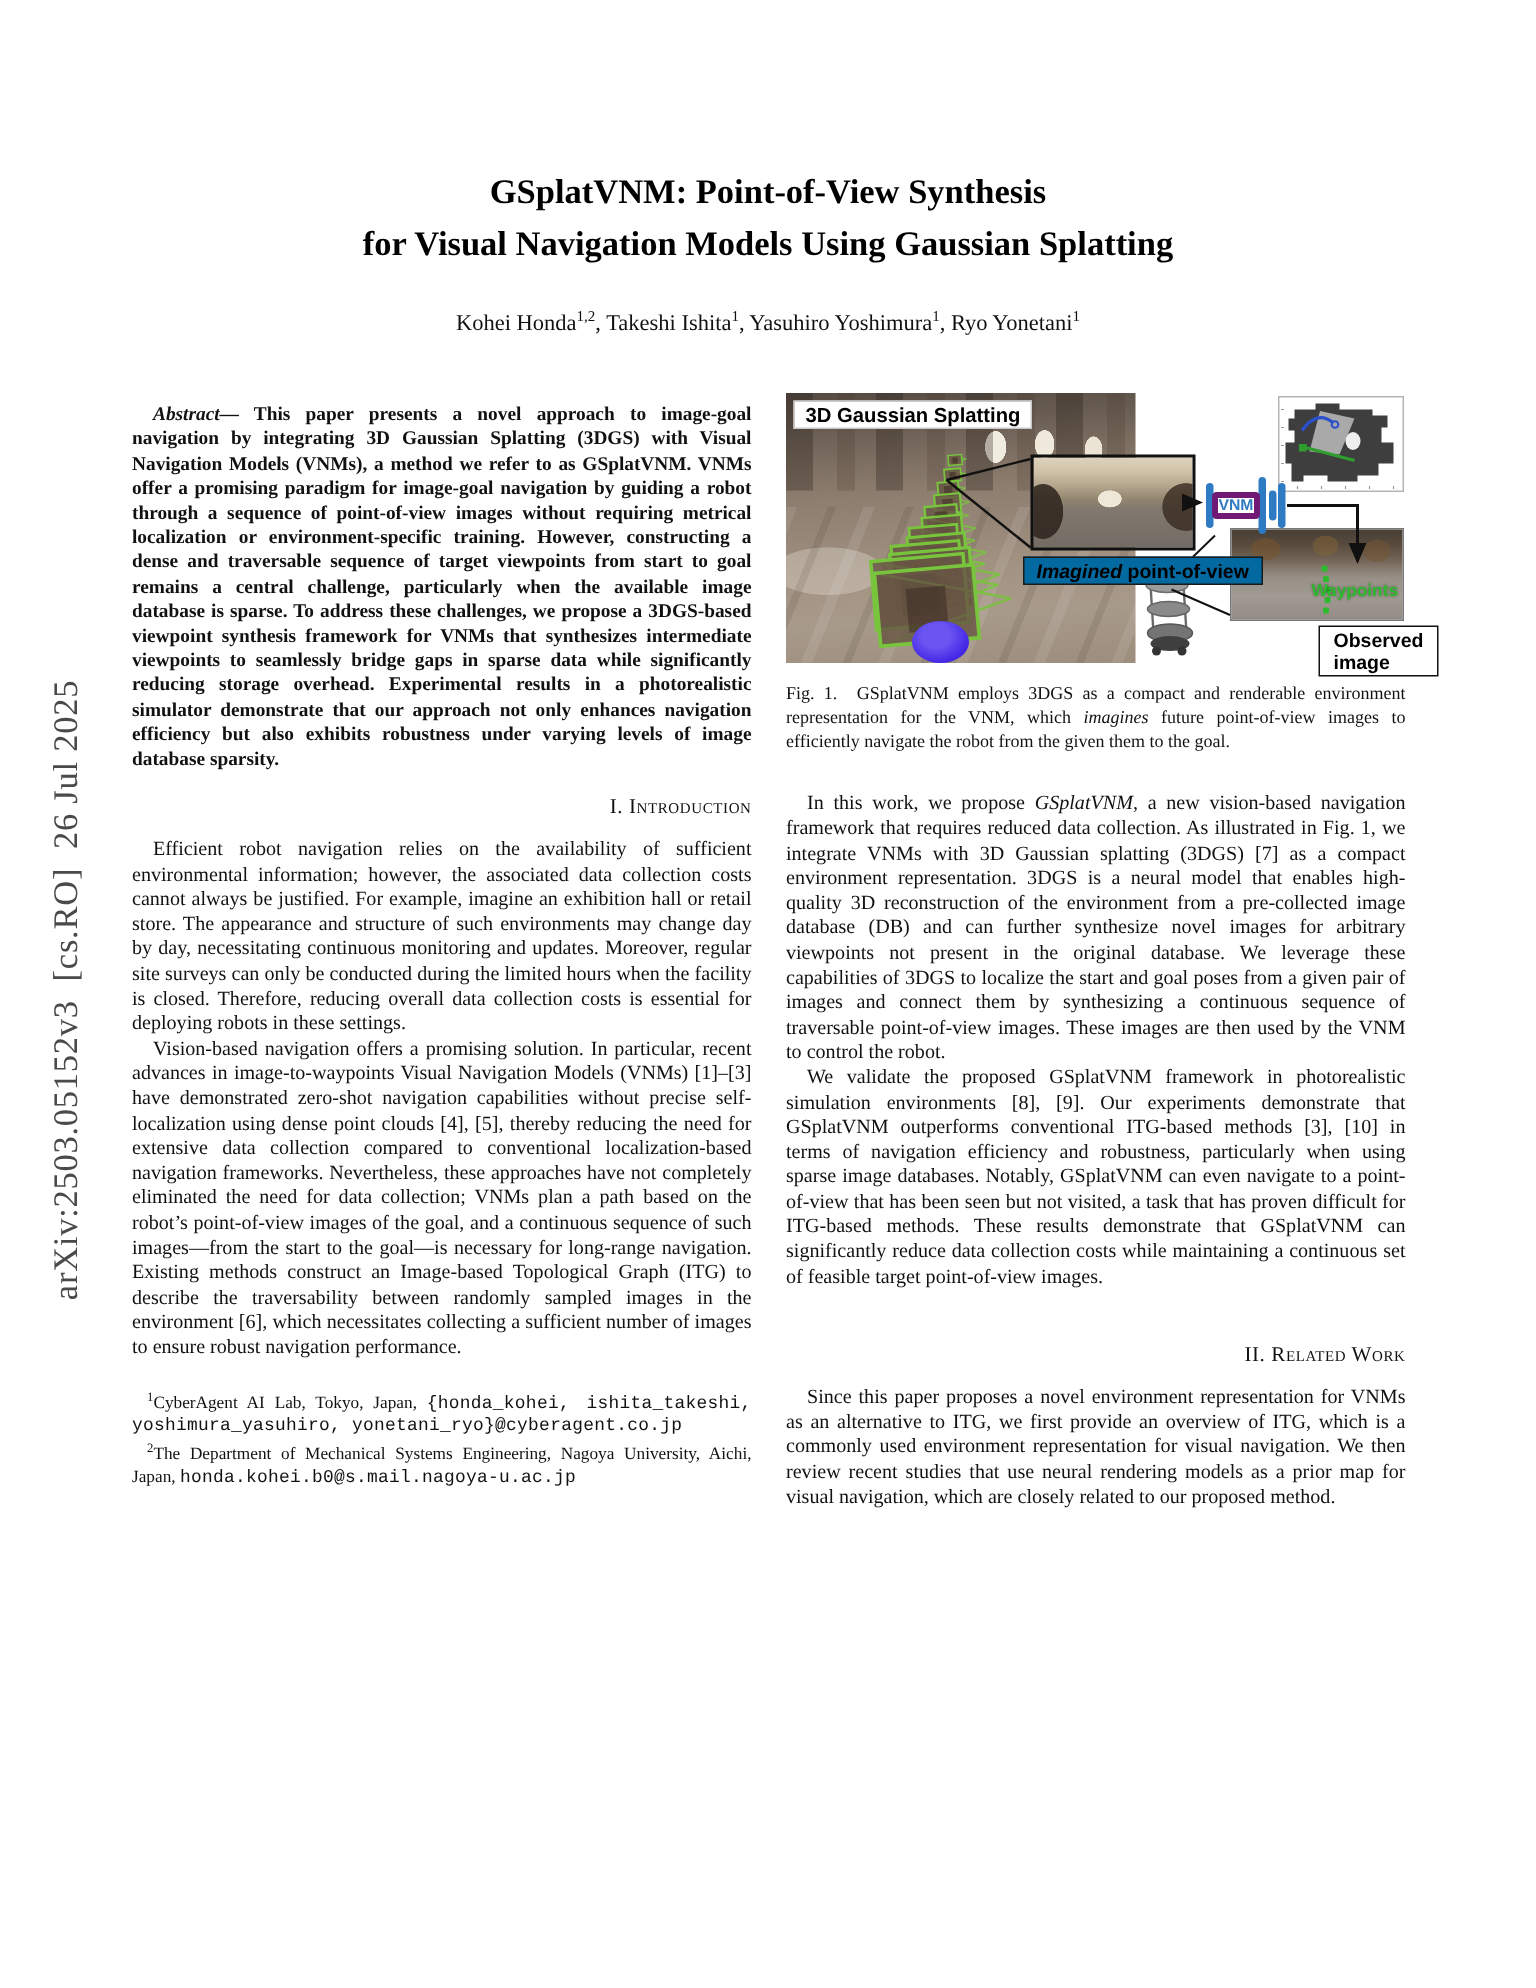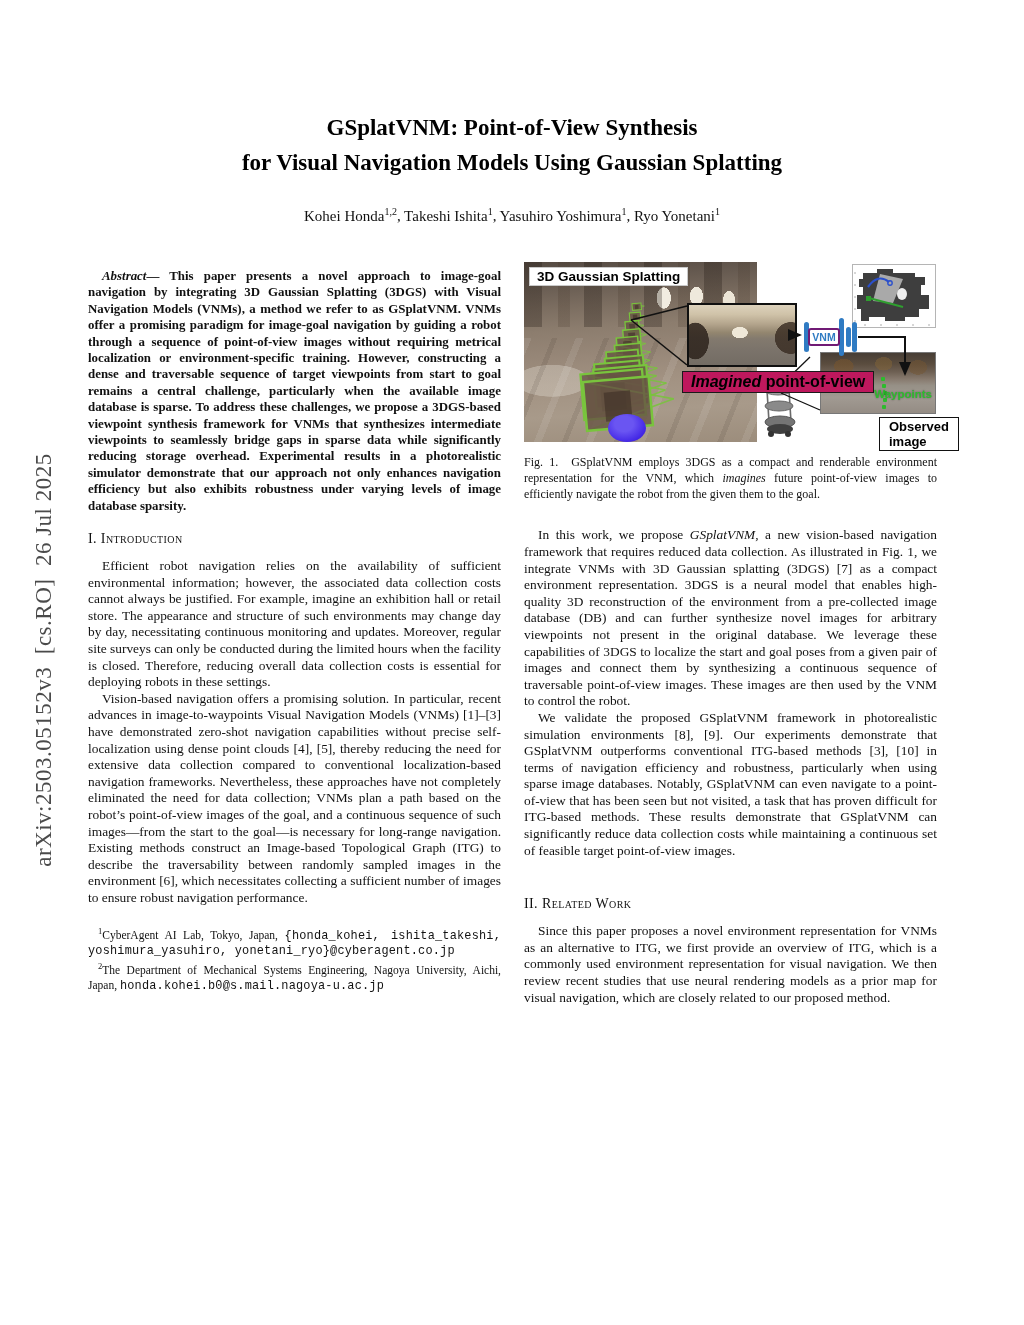--- a/index.html
+++ b/index.html
@@ -21,21 +21,21 @@
   .authors sup { font-size:10px; }
   
   .col { position:absolute; width:413px; text-align:justify; }
   .col-left  { left:88px;  top:268px; }
   .col-right { left:524px; top:262px; }
   .abstract { font-size:12.9px; font-weight:bold; line-height:16.4px; }
   .abstract .lead { font-style:italic; }
   .abstract-indent { display:inline-block; width:14px; }
   .body-par { font-size:13.4px; line-height:16.6px; text-indent:14px; }
   .sec-heading {
-    text-align:left; font-variant:small-caps; font-weight:normal;
+    text-align:right; font-variant:small-caps; font-weight:normal;
     font-size:14px; letter-spacing:0.4px; margin:17px 0 11px 0;
   }
   .emph { font-style:italic; }
   
   .footnotes { margin-top:17px; font-size:11.5px; line-height:14.8px; }
   .footnotes .fn { text-indent:10px; }
   .footnotes sup { font-size:8.5px; }
   .mono { font-family:"Liberation Mono", monospace; font-size:11.9px; letter-spacing:0.2px; }
   
   .figure { position:relative; width:413px; height:183px; text-align:left; }
@@ -62,33 +62,33 @@
   .inset {
     position:absolute; left:163px; top:41px; width:110px; height:64px; z-index:3;
     border:2.5px solid #101010;
     background:
       radial-gradient(ellipse 22px 30px at 6% 60%, rgba(45,35,28,.85) 0 60%, rgba(0,0,0,0) 62%),
       radial-gradient(ellipse 26px 26px at 96% 55%, rgba(55,42,32,.8) 0 60%, rgba(0,0,0,0) 62%),
       radial-gradient(ellipse 14px 10px at 48% 46%, #efe8d8 0 55%, rgba(0,0,0,0) 58%),
       linear-gradient(180deg, #ddd2bc 0%, #cfc2a8 16%, #b3a48c 32%, #93866f 46%, #837a6e 56%, #7c746b 72%, #736c64 100%);
   }
   .inset-label {
-    position:absolute; left:158px; top:109px; z-index:6; background:#be185d;
+    position:absolute; left:158px; top:109px; z-index:6; background:#0369a1;
     border:1.5px solid #1a1a1a; padding:1px 8px;
-    font-family:"Liberation Sans", sans-serif; font-weight:bold; font-size:16px; color:#000;
+    font-family:"Liberation Sans", sans-serif; font-weight:bold; font-size:13px; color:#000;
   }
   .vnm { position:absolute; left:278px; top:54px; width:56px; height:42px; z-index:6; }
   .vnm .bar { position:absolute; width:5px; border-radius:2.5px; background:#2f7bc3; }
   .vnm .b1 { left:2px;  top:6px;  height:30px; }
   .vnm .b2 { left:37px; top:2px;  height:38px; }
   .vnm .b3 { left:44px; top:11px; height:20px; }
   .vnm .b4 { left:50px; top:6px;  height:30px; }
   .vnm-box {
     position:absolute; left:6px; top:12px; width:32px; height:18px; background:#fff;
-    border:2px solid #701a75; border-radius:3px; display:flex; align-items:center; justify-content:center;
+    border:4px solid #701a75; border-radius:3px; display:flex; align-items:center; justify-content:center;
     font-family:"Liberation Sans", sans-serif; font-weight:bold; font-size:10.5px; color:#2f7bc3;
   }
   .map { position:absolute; left:328px; top:2px; width:84px; height:64px; background:#fff; border:1px solid #b5b5b5; z-index:2; }
   .observed {
     position:absolute; left:296px; top:90px; width:116px; height:62px; z-index:3; overflow:hidden;
     border:1px solid #777;
     background:
       radial-gradient(ellipse 16px 12px at 20% 22%, rgba(120,85,45,.55) 0 60%, rgba(0,0,0,0) 62%),
       radial-gradient(ellipse 14px 11px at 55% 18%, rgba(130,100,55,.5) 0 60%, rgba(0,0,0,0) 62%),
       radial-gradient(ellipse 15px 12px at 85% 24%, rgba(115,85,50,.5) 0 60%, rgba(0,0,0,0) 62%),

